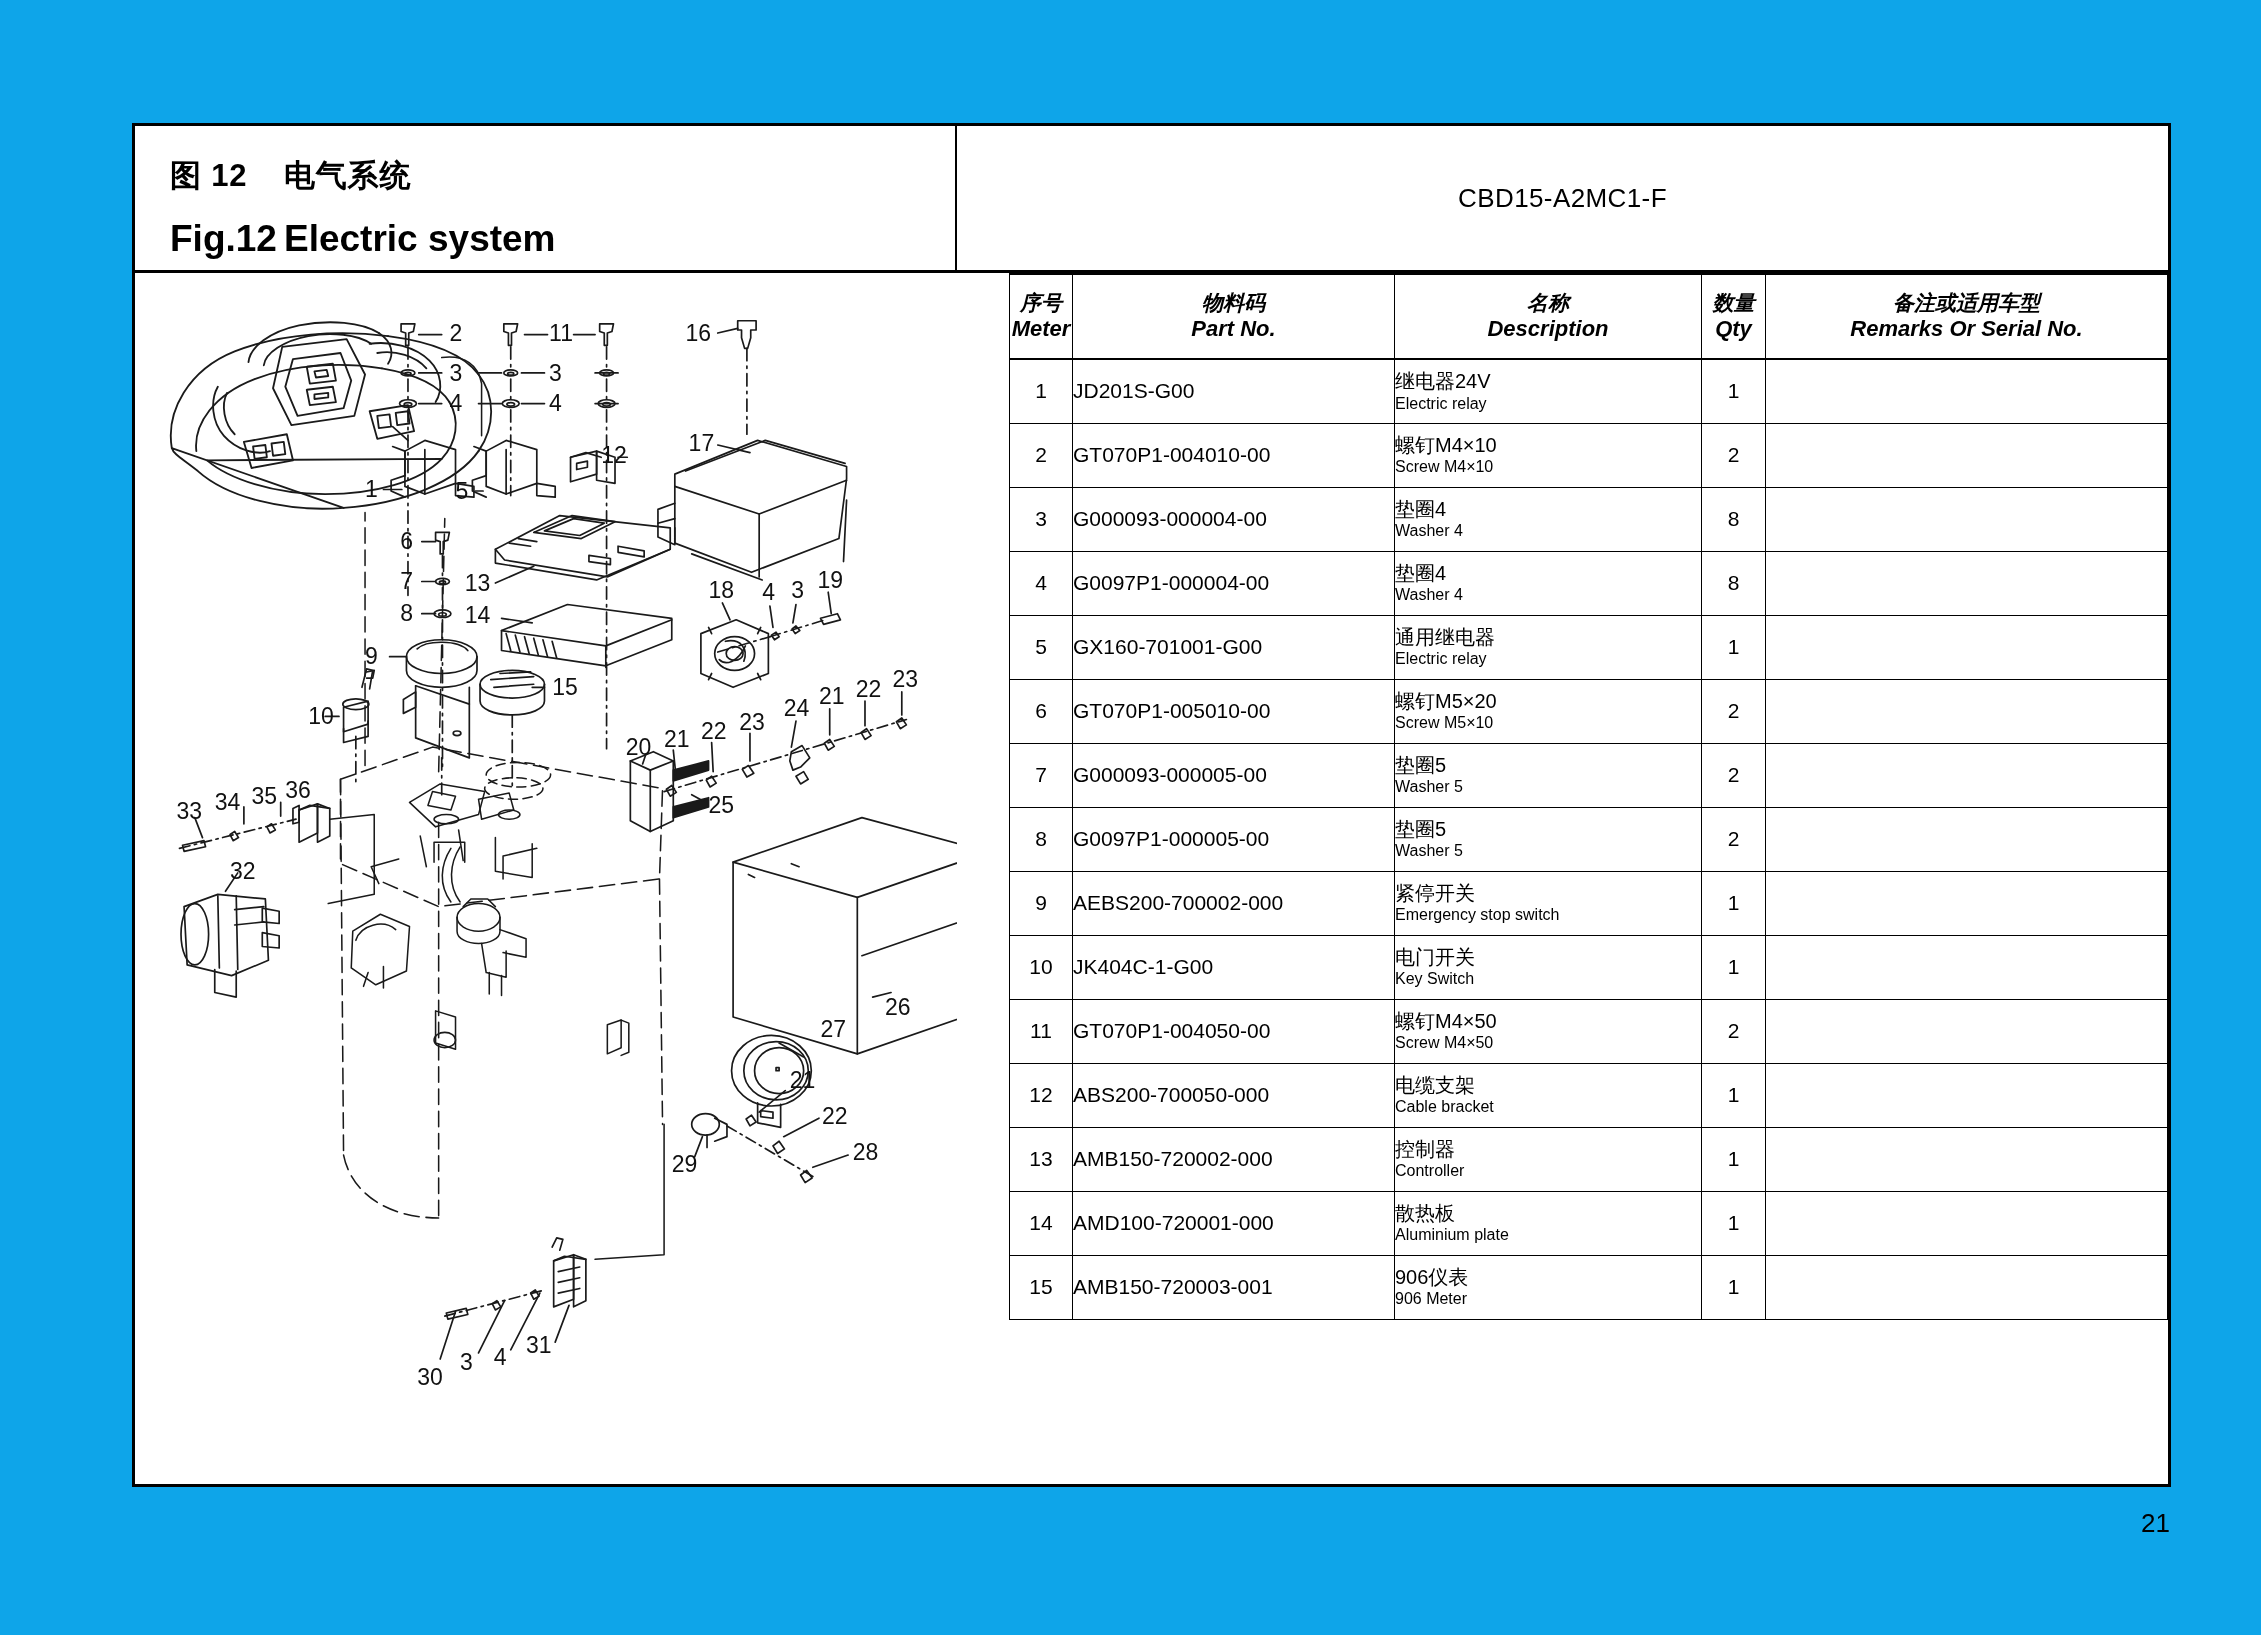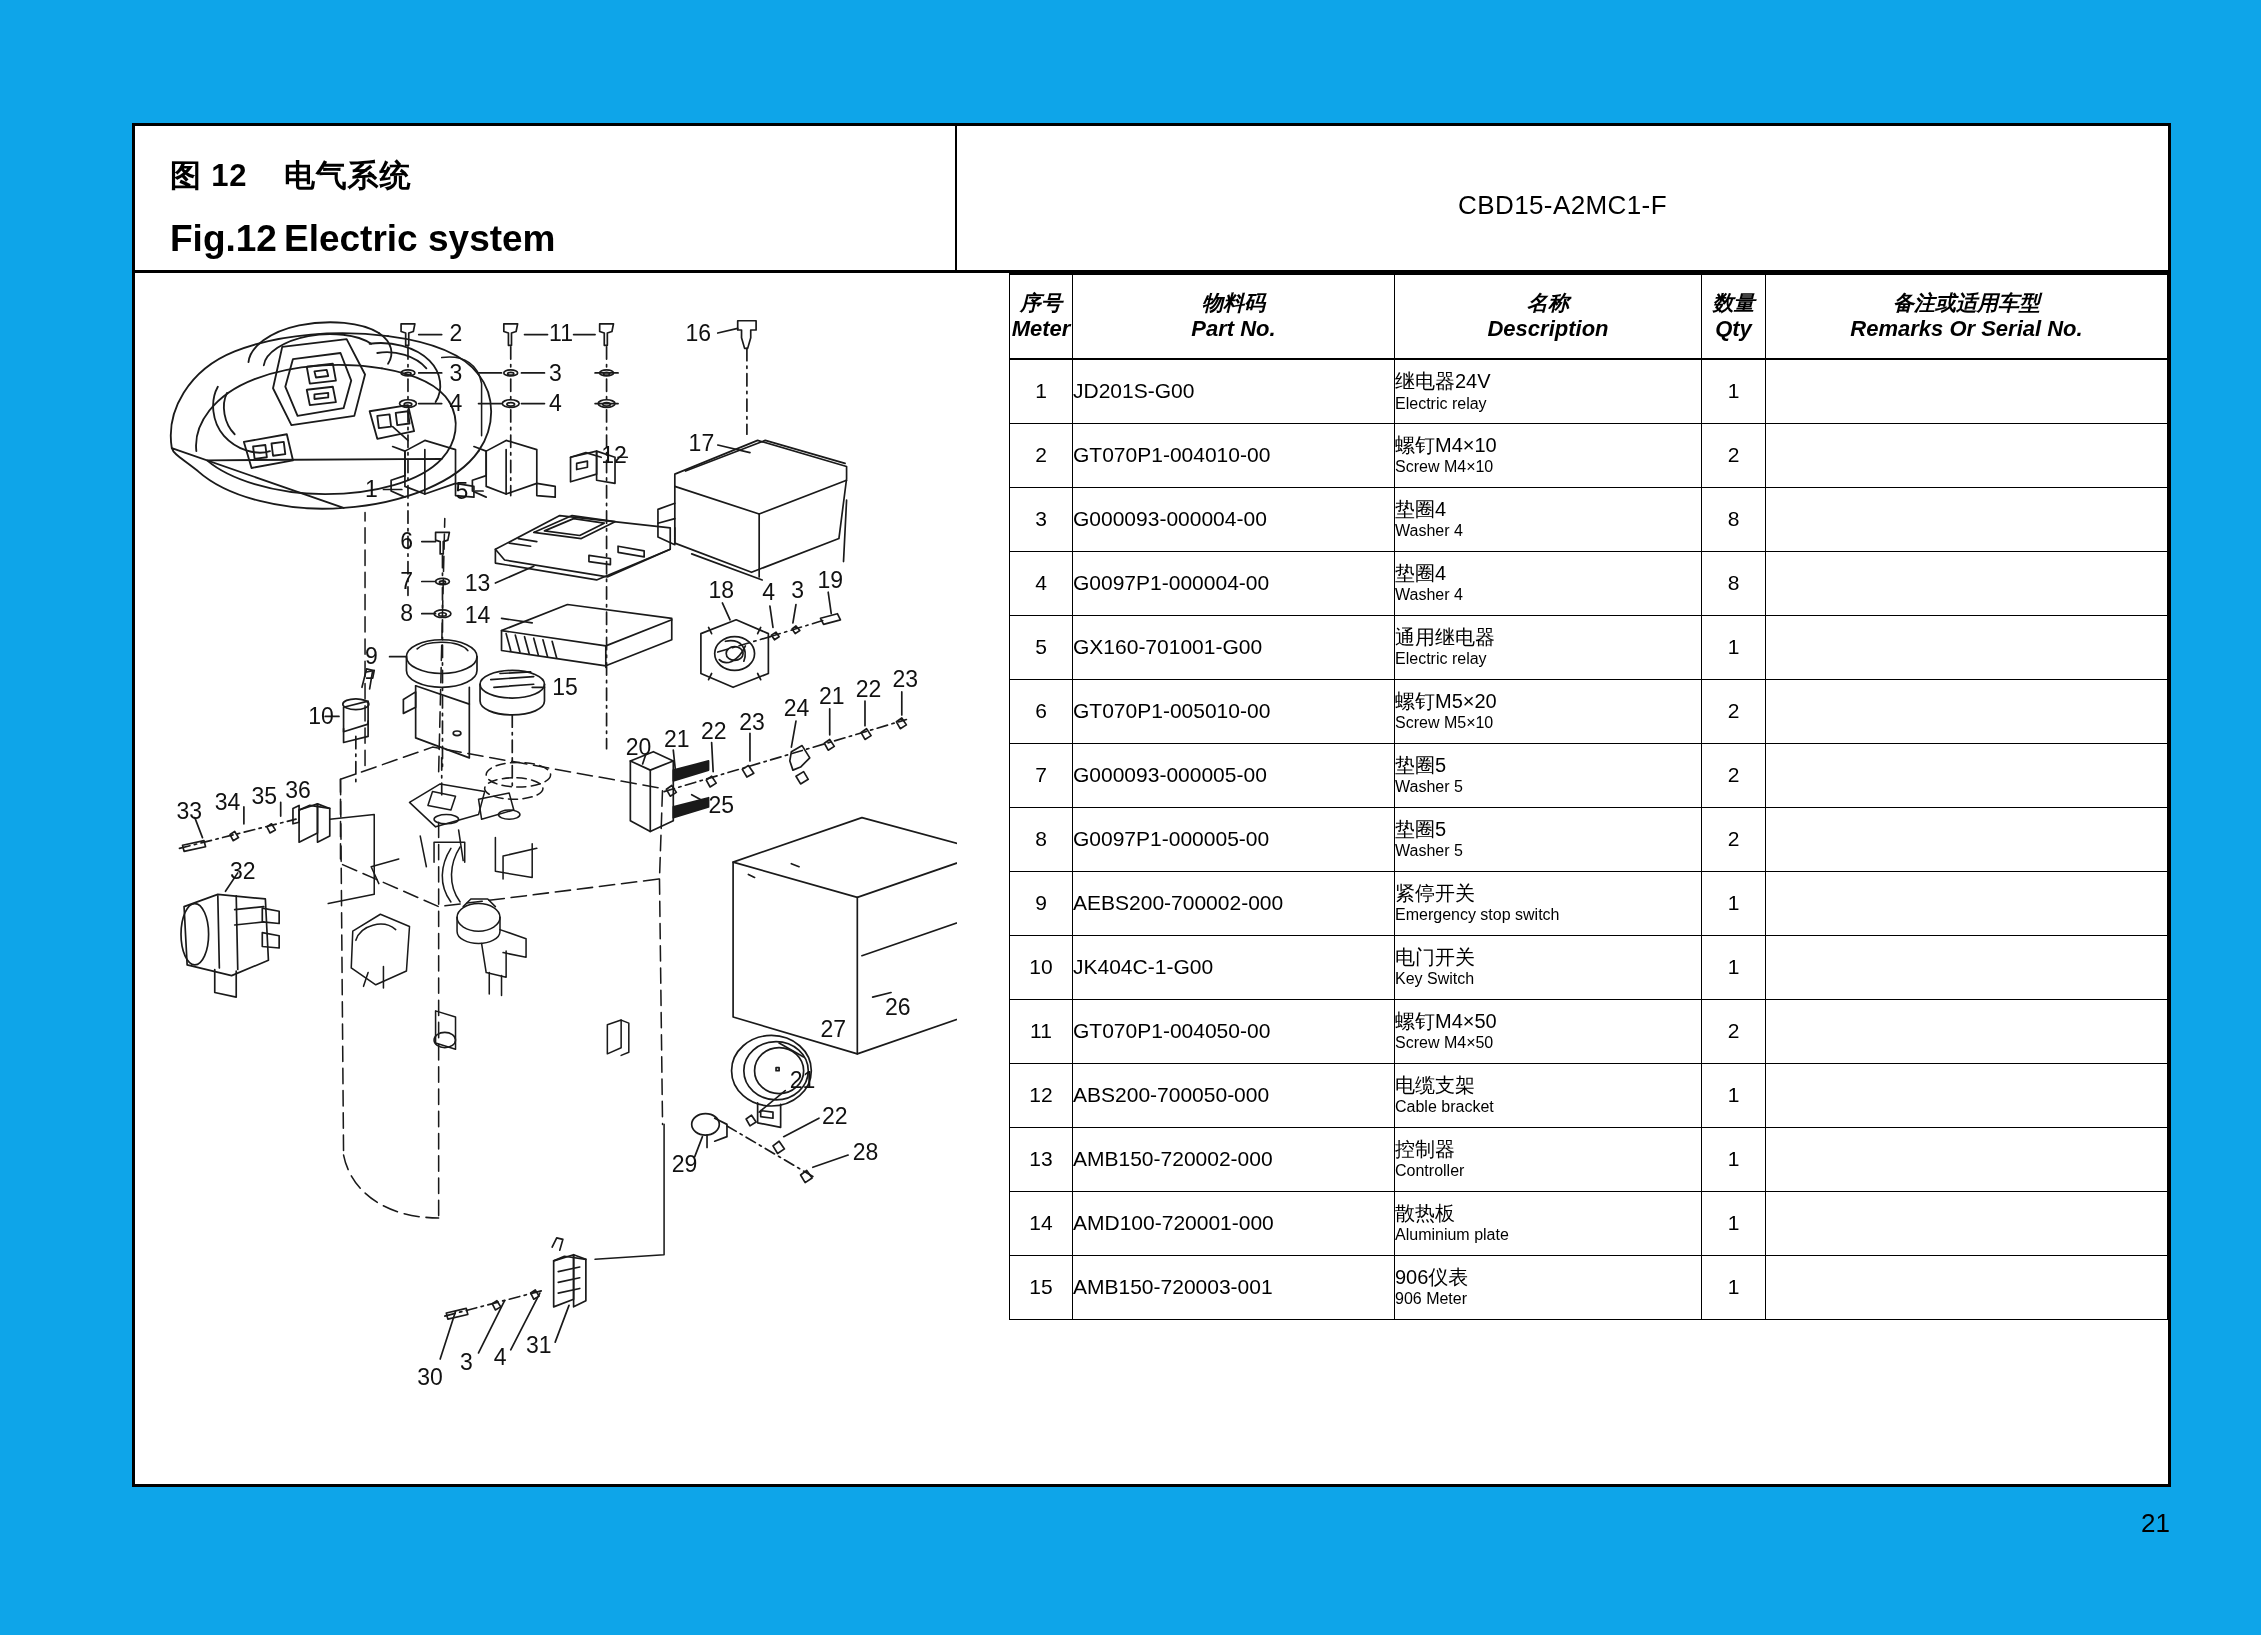--- a/index.html
+++ b/index.html
@@ -8,21 +8,21 @@
 
   
   #frame{position:absolute;left:132px;top:123px;width:2039px;height:1364px;
          border:3.8px solid #000;box-sizing:border-box;background:#fff;}
 
   
   #titleband{position:absolute;left:0;top:0;width:100%;height:147px;box-sizing:border-box;
              border-bottom:3.8px solid #000;}
   #title-left{position:absolute;left:0;top:0;width:822px;height:100%;box-sizing:border-box;
               border-right:2.3px solid #000;}
-  #title-right{position:absolute;left:822px;top:7px;right:0;height:100%;
+  #title-right{position:absolute;left:822px;top:0;right:0;height:100%;
                display:flex;align-items:center;justify-content:center;}
   .tl-row{position:absolute;left:35px;white-space:nowrap;font-weight:bold;}
   .tl-row.cn{top:29px;font-size:31px;letter-spacing:0.8px;}
   .tl-row.en{top:92px;font-size:37px;}
   .tl-lbl{display:inline-block;width:114px;}
   #model{font-size:26px;letter-spacing:0.4px;}
 
   
   #bodyarea{position:absolute;left:0;top:147px;right:0;bottom:0;}
 

